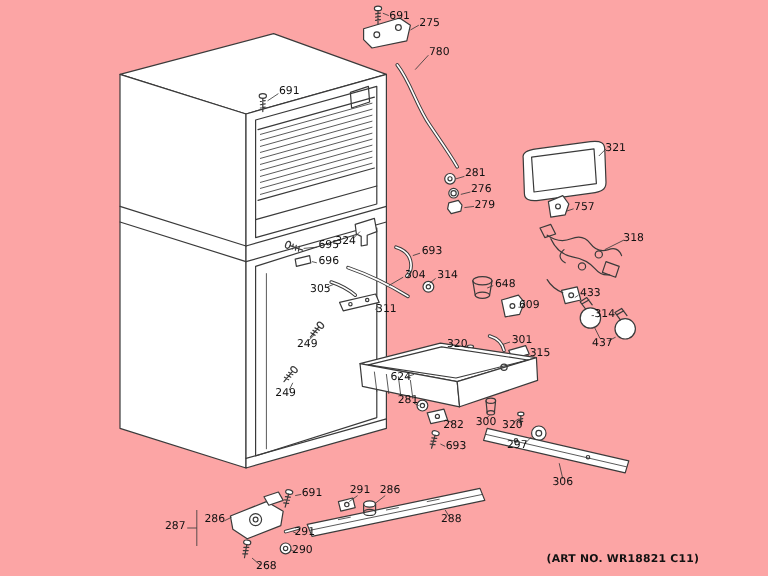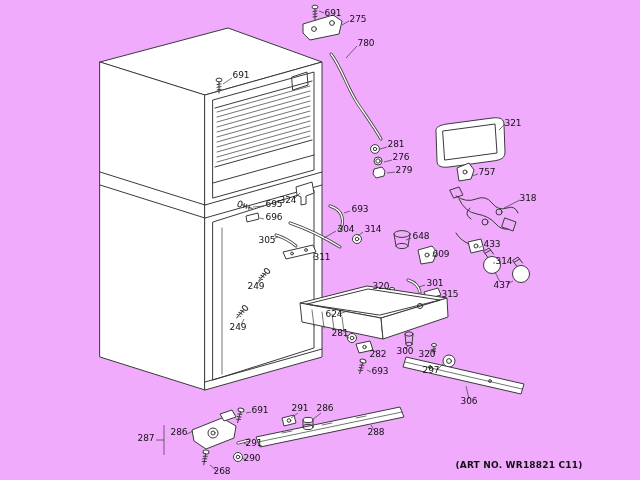--- a/index.html
+++ b/index.html
@@ -1,16 +1,16 @@
 <!DOCTYPE html>
 <html><head>
 <meta charset="utf-8">
 <style>
   html,body{margin:0;padding:0;background:#ffffff;}
-  .stage{position:relative;width:640px;height:480px;background:#f0abfc;overflow:hidden;
+  .stage{position:relative;width:640px;height:480px;background:#fca5a5;overflow:hidden;
          font-family:"Liberation Sans",sans-serif;}
   svg{display:block}
   .ln{fill:none;stroke:#3a3a3a;stroke-width:1;stroke-linecap:round;stroke-linejoin:round}
   .lnf{fill:#ffffff;stroke:#3a3a3a;stroke-width:1;stroke-linejoin:round}
   .thin{stroke-width:0.7}
   .ldr{fill:none;stroke:#3a3a3a;stroke-width:0.7}
   .tube-o{fill:none;stroke:#3a3a3a;stroke-width:3;stroke-linecap:round}
   .tube-i{fill:none;stroke:#ffffff;stroke-width:1.4;stroke-linecap:round}
   text.lbl{font-size:9px;fill:#111111;text-anchor:middle;font-family:"DejaVu Sans",sans-serif}
   text.artno{font-size:9px;font-weight:bold;fill:#111111;text-anchor:middle;

